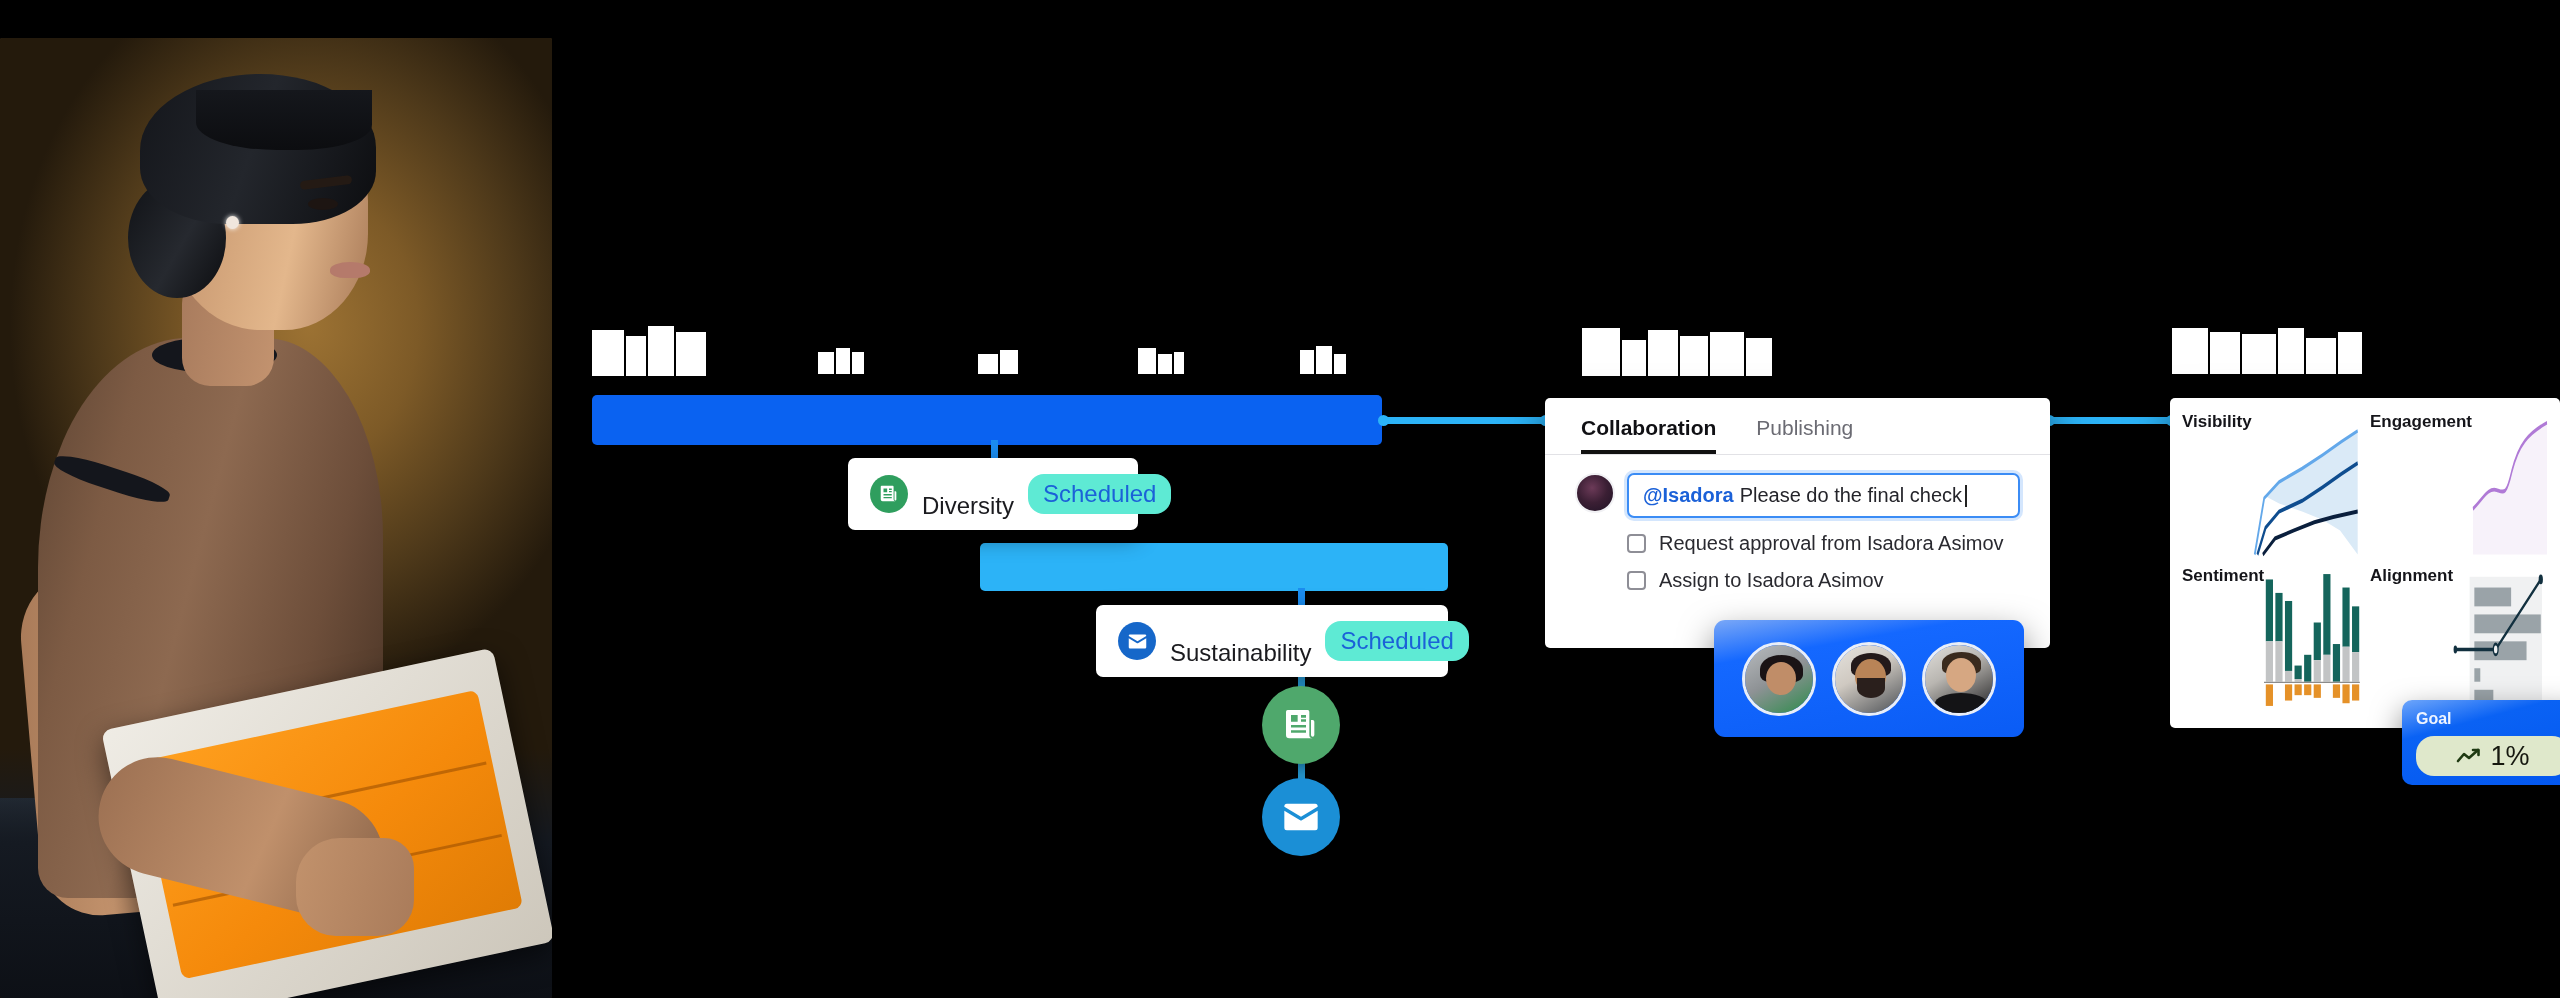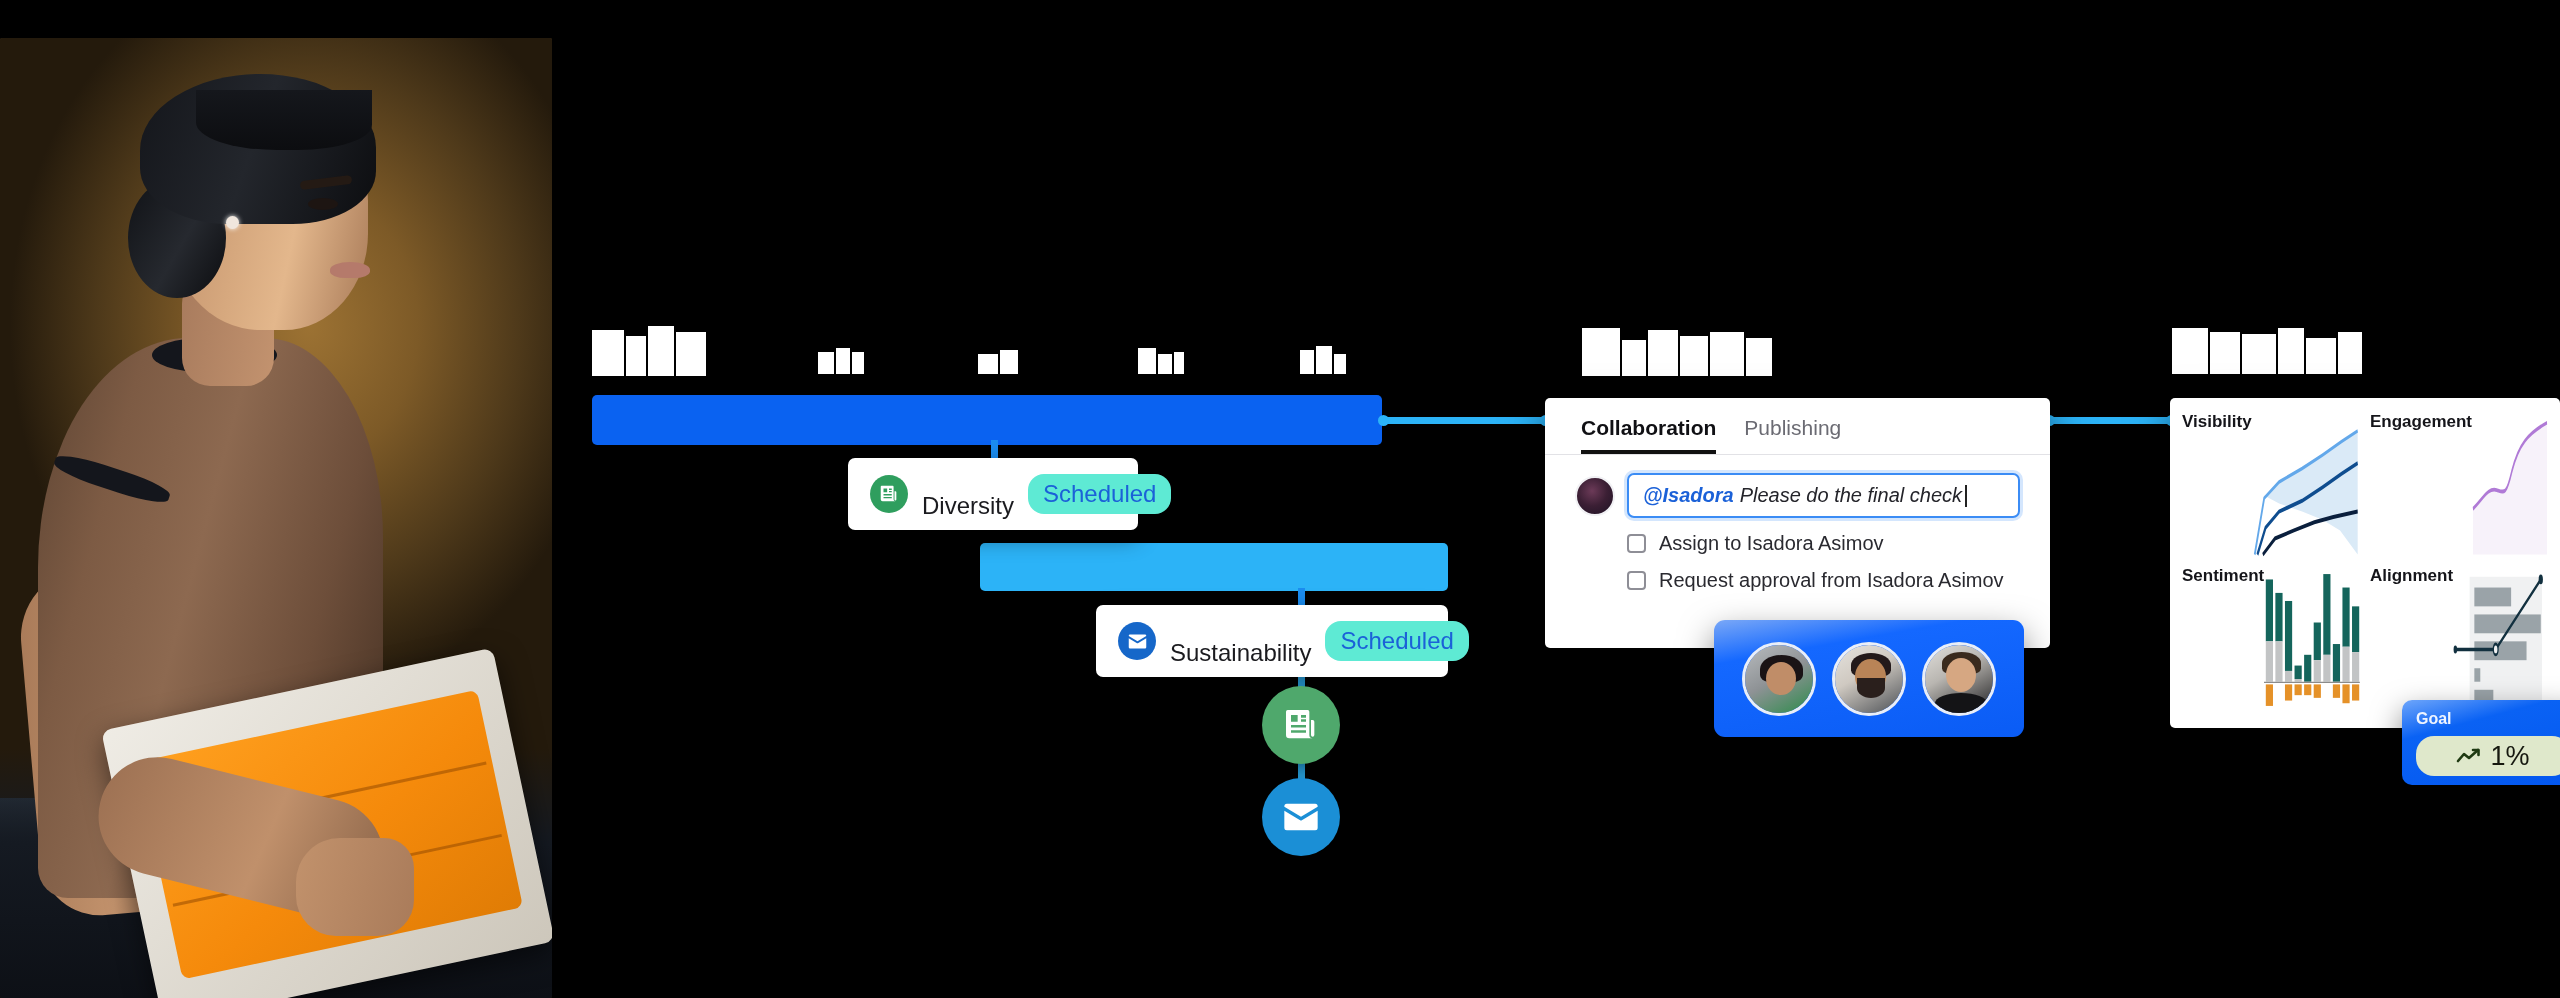--- a/index.html
+++ b/index.html
@@ -136,25 +136,25 @@
     box-shadow: 0 8px 20px rgba(0,0,0,.5);
   }
   #node-article { left: 1262px; top: 686px; background: #4fa86c; }
   #node-mail    { left: 1262px; top: 778px; background: #1b8fd6; }
 
   
   #collab-panel {
     position: absolute; left: 1545px; top: 398px; width: 505px; height: 250px;
     background: #fff; border-radius: 5px; box-shadow: 0 14px 40px rgba(0,0,0,.55);
   }
-  #collab-tabs { display: flex; gap: 28px; padding: 18px 36px 0 36px; border-bottom: 1px solid #e2e2e6; }
+  #collab-tabs { display: flex; gap: 40px; padding: 18px 36px 0 36px; border-bottom: 1px solid #e2e2e6; }
   .tab { font-size: 21px; padding-bottom: 14px; color: #6b6b73; cursor: pointer; white-space: nowrap; }
   .tab.active { color: #101014; font-weight: 700; box-shadow: inset 0 -4px 0 #111; }
   #collab-body { padding: 18px 30px 0 30px; }
-  .compose-row { display: flex; align-items: center; gap: 12px; font-style: italic; }
+  .compose-row { display: flex; align-items: flex-start; gap: 12px; }
   #collab-avatar {
     width: 40px; height: 40px; border-radius: 50%; flex: 0 0 auto;
     background: radial-gradient(circle at 42% 36%, #6c3a58 0%, #3b1f34 48%, #1d1224 100%);
     border: 2px solid #f1f1f4;
   }
   #comment-input {
     flex: 1; height: 45px; border: 2px solid #3b8cf5; border-radius: 7px;
     background: #fff; box-shadow: 0 0 0 3px rgba(59,140,245,.22);
     display: flex; align-items: center; padding: 0 14px; font-size: 20px; color: #24242a;
     overflow: hidden; white-space: nowrap;
@@ -340,25 +340,25 @@
       <div class="compose-row">
         <div id="collab-avatar"></div>
         <div id="comment-input">
           <span class="mention">@Isadora</span>
             <span>Please do the final check</span>
             <span class="caret"></span>
         </div>
       </div>
       <div class="check-row">
         <span class="checkbox"></span>
-        <span class="check-label">Assign to Isadora Asimov</span>
+        <span class="check-label">Request approval from Isadora Asimov</span>
       </div>
       <div class="check-row">
         <span class="checkbox"></span>
-        <span class="check-label">Request approval from Isadora Asimov</span>
+        <span class="check-label">Assign to Isadora Asimov</span>
       </div>
     </div>
   </div>
 
   <div id="avatar-card">
     <span class="person p1">
         <span class="pbg"></span>
         <span class="hair"></span>
         <span class="face"></span>
       </span>

